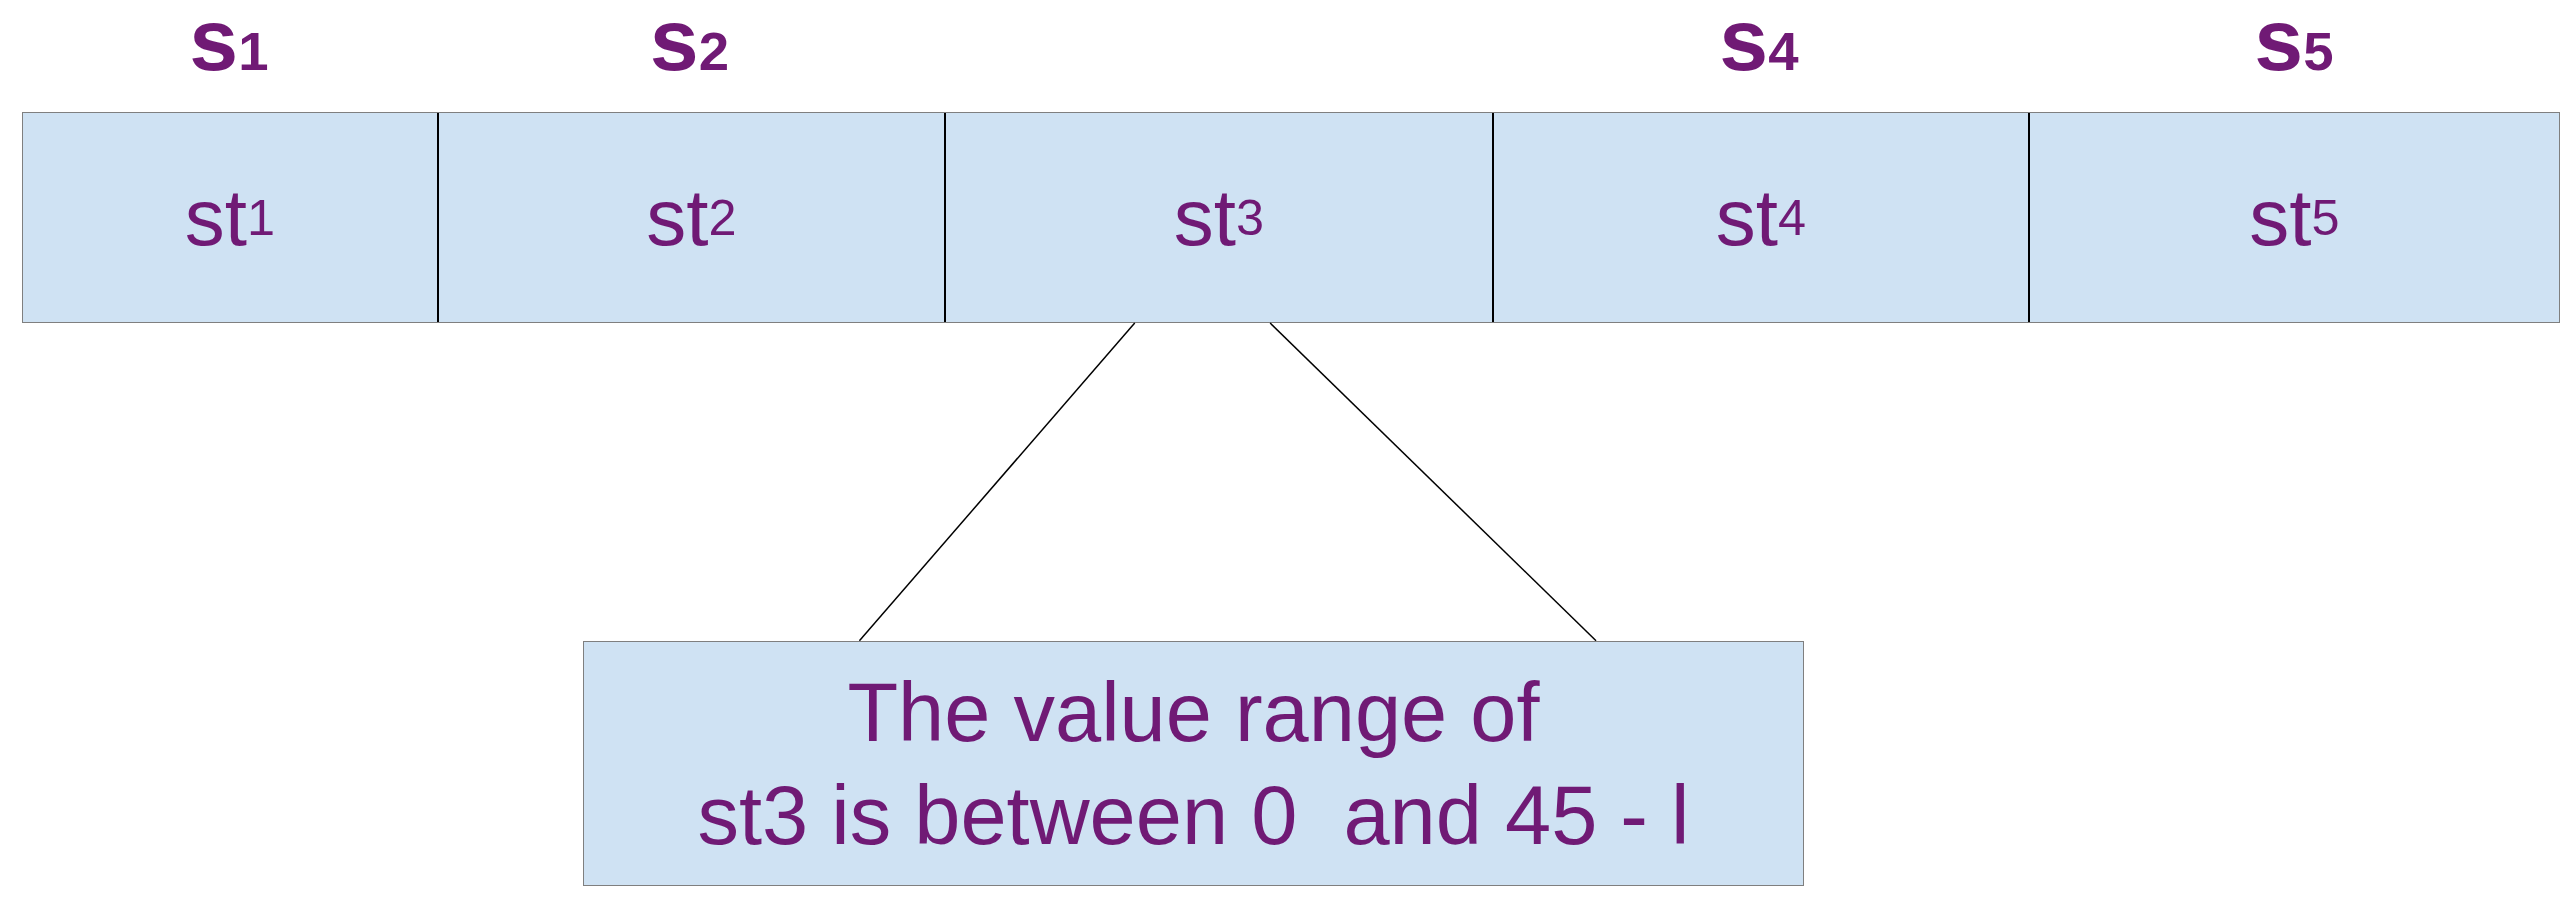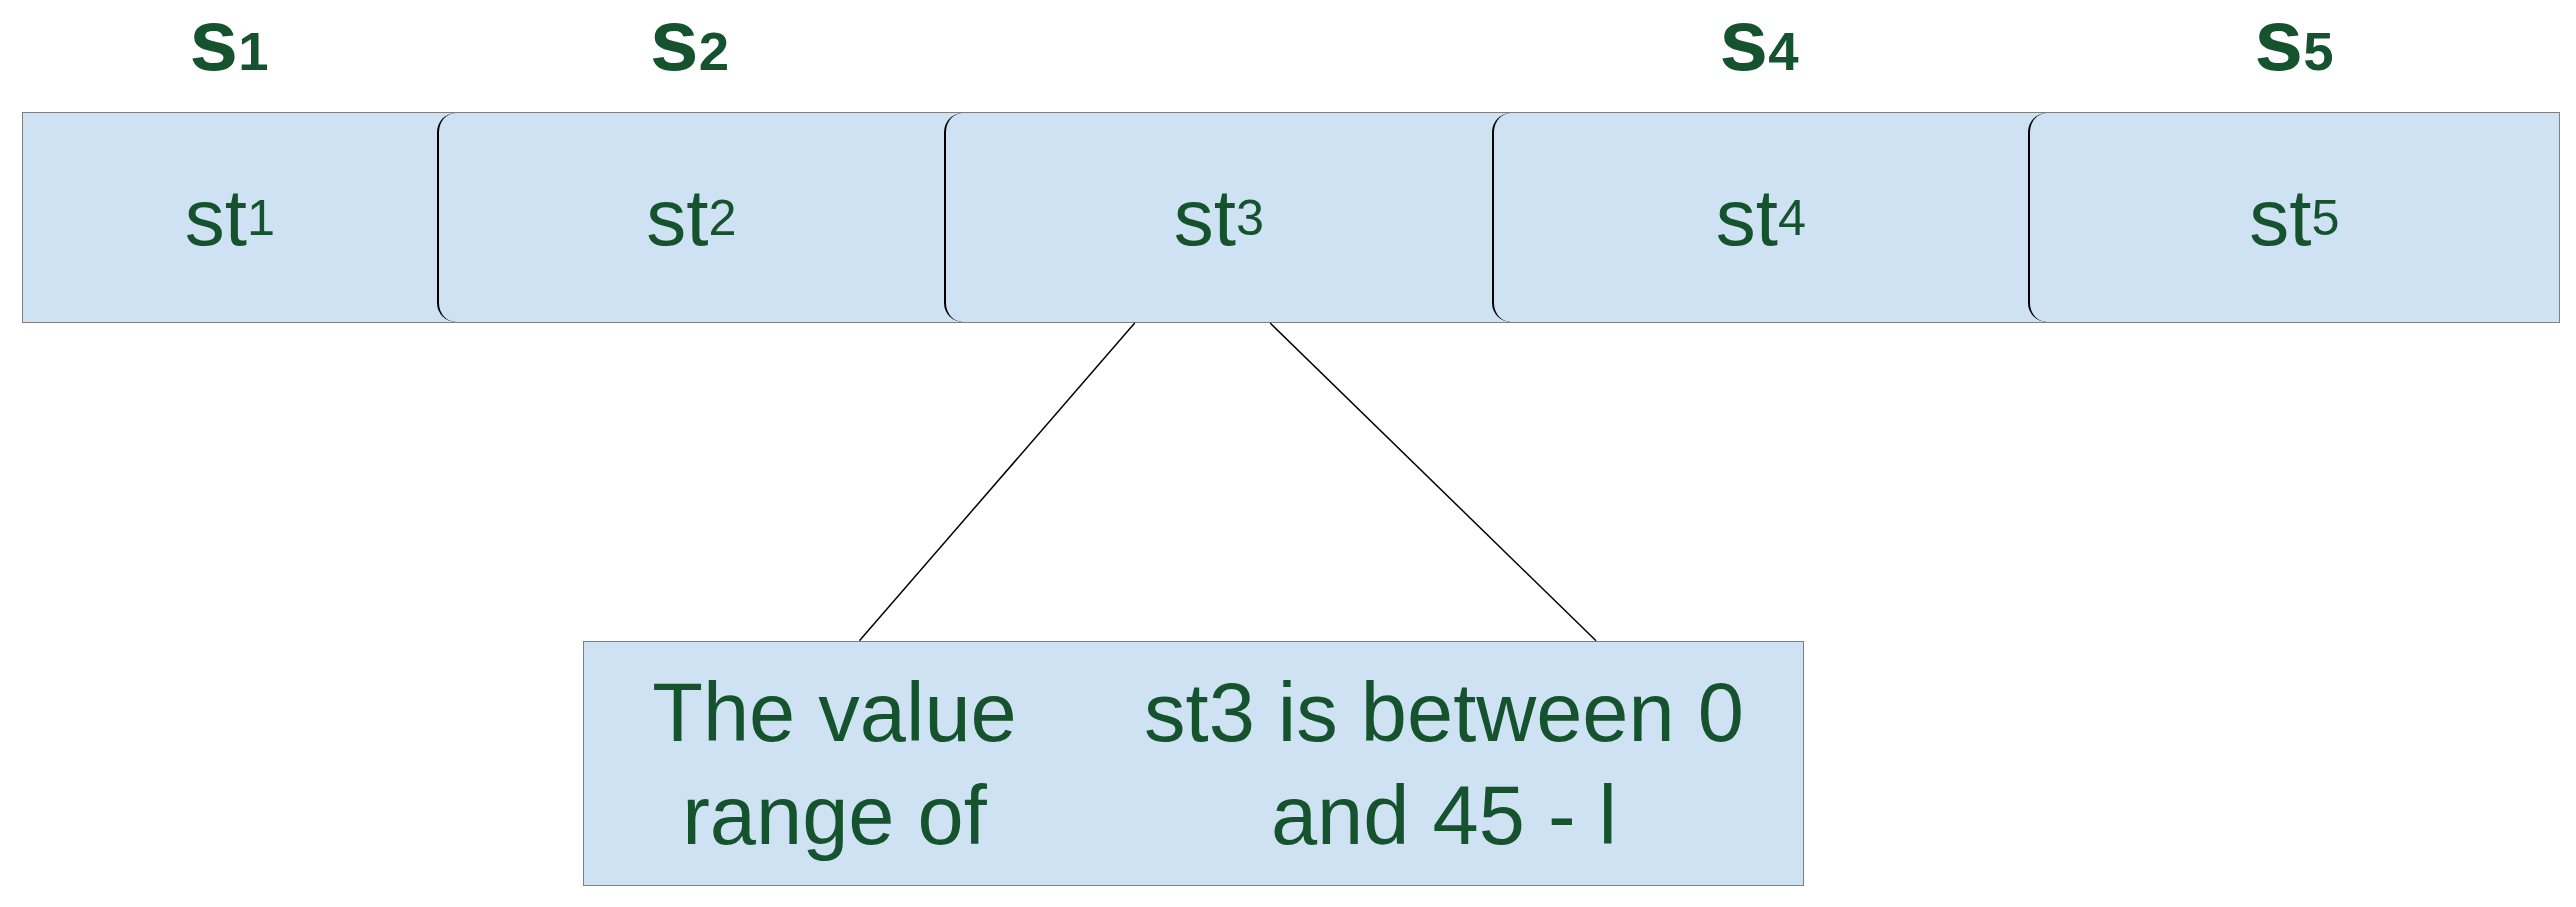--- a/index.html
+++ b/index.html
@@ -3,21 +3,21 @@
 <meta charset="utf-8">
 <style>
   html, body { margin: 0; padding: 0; background: #ffffff; }
   .page {
     position: relative;
     width: 2576px;
     height: 908px;
     background: #ffffff;
     overflow: hidden;
     font-family: "Liberation Sans", sans-serif;
-    color: #14532d;
+    color: #701a75;
   }
 
   
   .seg-label {
     position: absolute;
     top: 0;
     height: 80px;
     line-height: 80px;
     text-align: center;
     font-size: 88px;
@@ -43,21 +43,20 @@
     box-sizing: border-box;
     display: flex;
   }
   .cell {
     box-sizing: border-box;
     display: flex;
     align-items: center;
     justify-content: center;
     font-size: 80px;
     white-space: nowrap;
-    border-radius: 19px;
   }
   .cell + .cell { border-left: 2.2px solid #000000; }
   .cell .sub { font-size: 0.63em; }
   .c1 { width: 414px; }
   .c2 { width: 507px; }
   .c3 { width: 548px; }
   .c4 { width: 536px; }
   .c5 { flex: 1; }
 
   
@@ -73,21 +72,21 @@
   .callout {
     position: absolute;
     left: 583px;
     top: 641px;
     width: 1221px;
     height: 245px;
     background: #cfe2f3;
     border: 1.5px solid #7f7f7f;
     box-sizing: border-box;
     display: flex;
-    flex-direction: row;
+    flex-direction: column;
     align-items: center;
     justify-content: center;
     text-align: center;
     font-size: 83px;
     line-height: 103px;
   }
   .callout .line { white-space: pre-wrap; }
 </style>
 </head>
 <body>

